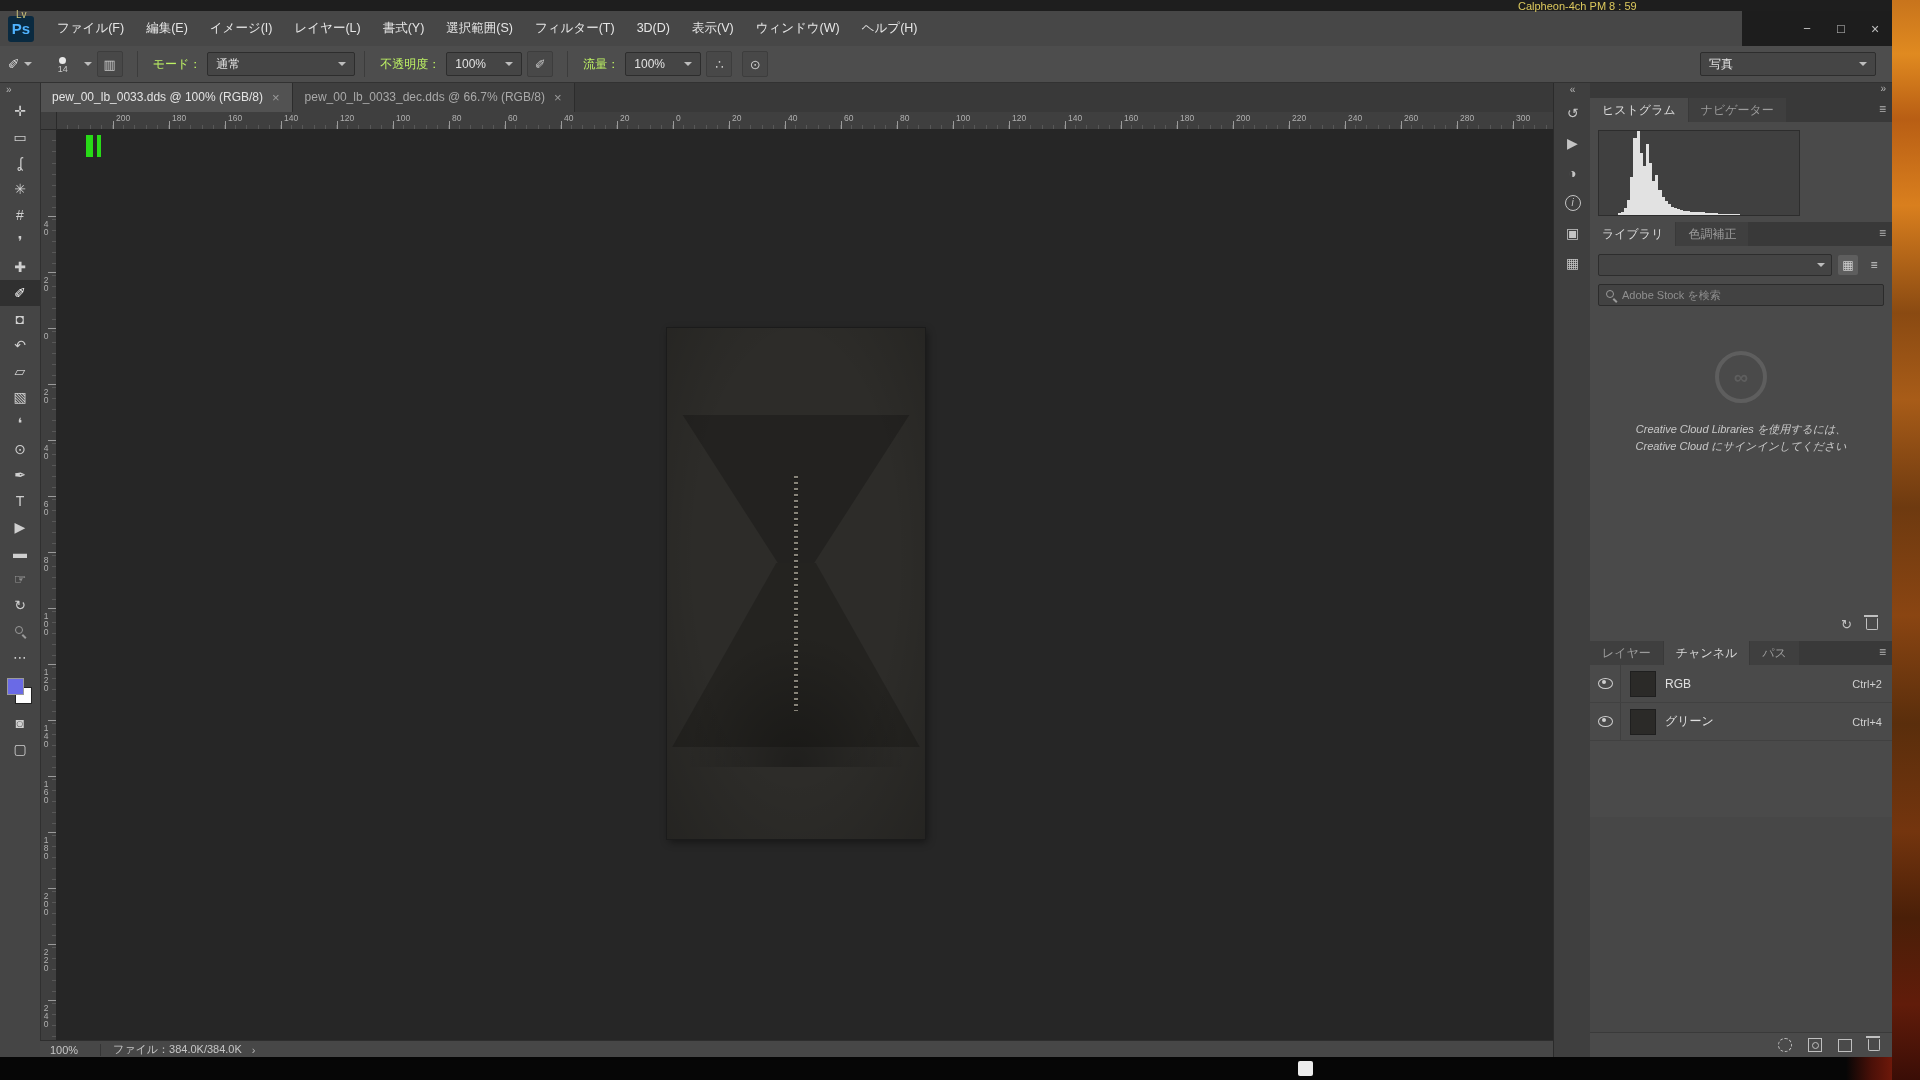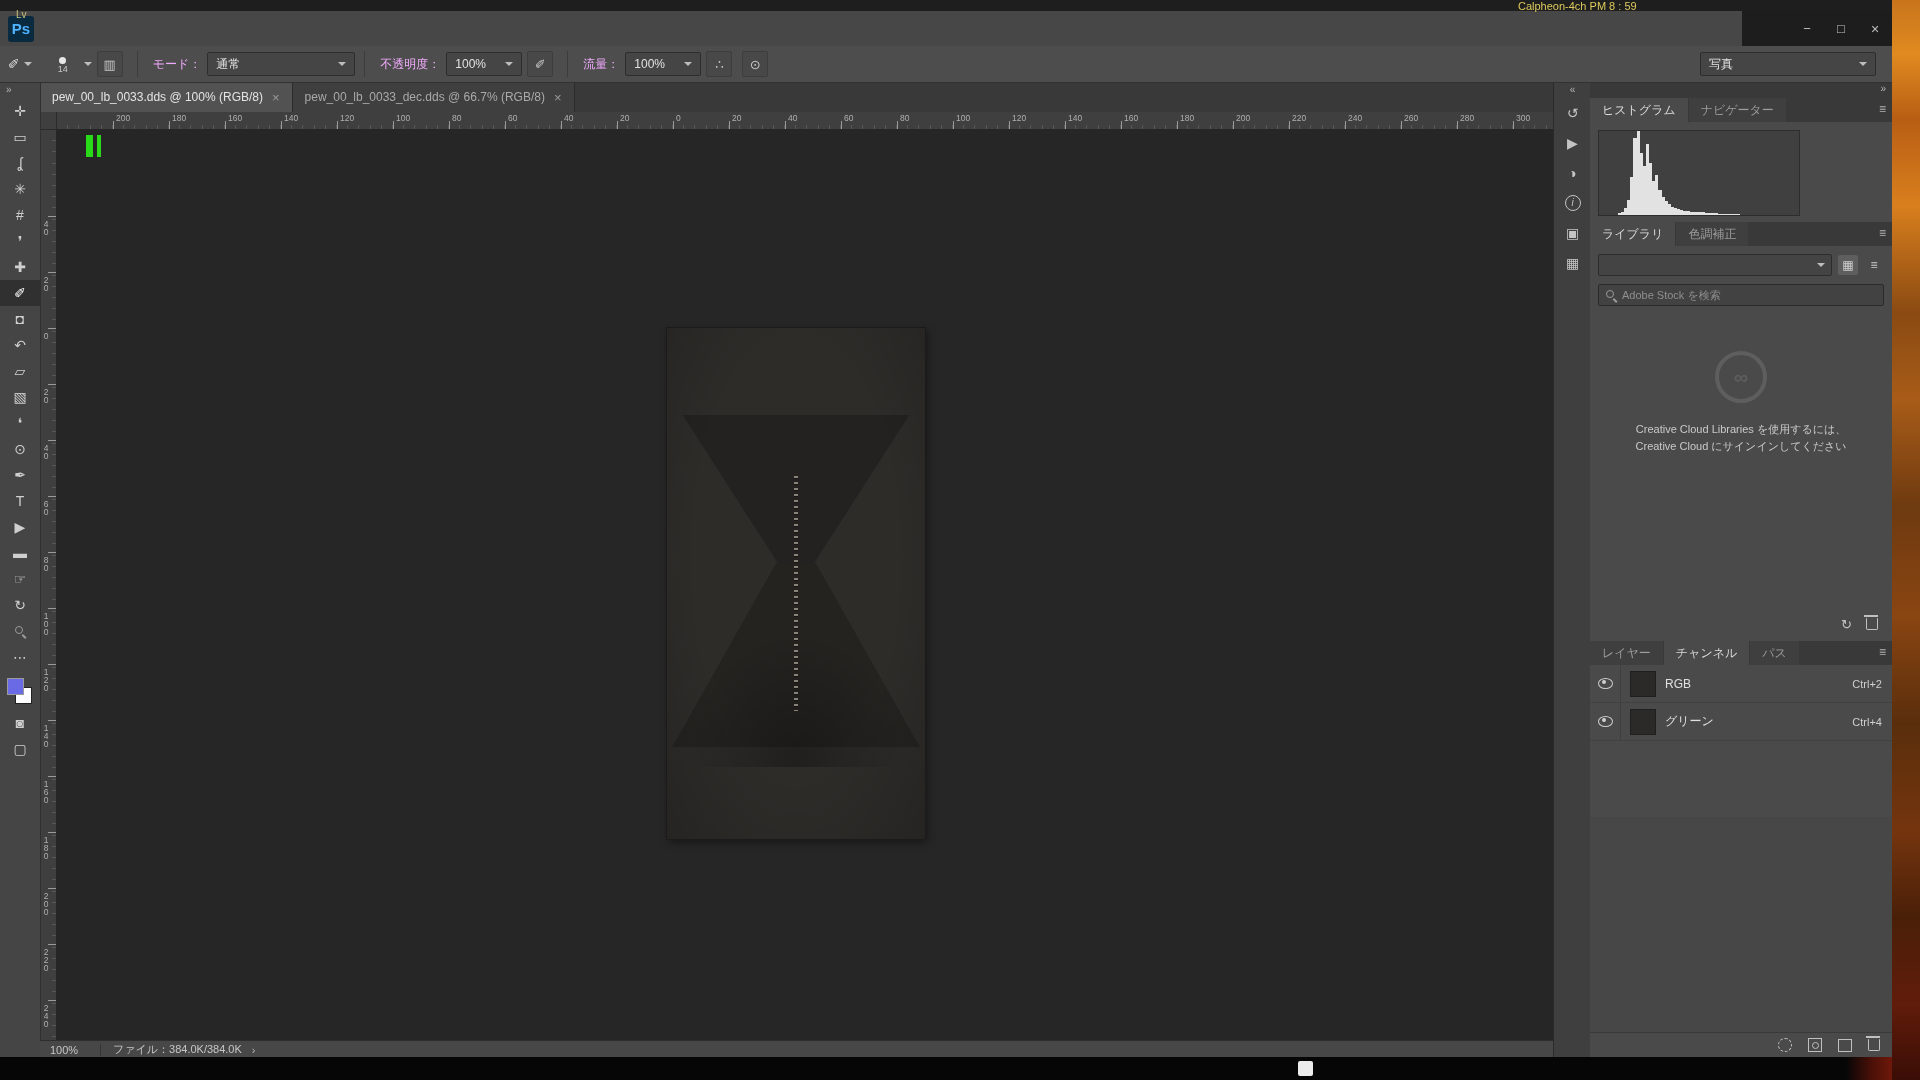--- a/index.html
+++ b/index.html
@@ -26,21 +26,21 @@
 
   
   .optionsbar{position:absolute;left:0;top:46px;width:1892px;height:36px;background:#4d4d4d;border-bottom:1px solid #323232;display:flex;align-items:center;z-index:20;}
   .tool-chip{display:flex;align-items:center;margin-left:8px;color:#ddd;font-size:14px;}
   .caret{margin-left:4px;width:0;height:0;border-left:4px solid transparent;border-right:4px solid transparent;border-top:4px solid #bdbdbd;display:inline-block;}
   .brush-preview{margin-left:14px;width:34px;text-align:center;color:#ccc;}
   .brush-dot{width:7px;height:7px;background:#e8e8e8;border-radius:50%;margin:2px auto 1px;}
   .brush-size{font-size:9px;line-height:9px;color:#c8c8c8;}
   .opt-icon{width:24px;height:24px;margin:0 5px;color:#c8c8c8;font-size:13px;display:flex;align-items:center;justify-content:center;border:1px solid #3d3d3d;border-radius:2px;background:#484848;}
   .sep{width:1px;height:26px;background:#3c3c3c;margin:0 9px;}
-  .opt-label{font-size:12px;color:#f0abfc;margin:0 6px;white-space:nowrap;}
+  .opt-label{font-size:12px;color:#bef264;margin:0 6px;white-space:nowrap;}
   .opt-select{height:22px;background:#454545;border:1px solid #2d2d2d;border-radius:2px;color:#e2e2e2;font-size:12px;padding:0 8px;display:flex;align-items:center;justify-content:space-between;}
   .opt-select.mode{width:130px;} .opt-select.small{width:58px;}
   .workspace{position:absolute;right:16px;top:6px;width:158px;height:22px;background:#454545;border:1px solid #2d2d2d;border-radius:2px;color:#e2e2e2;font-size:12px;padding:0 8px;display:flex;align-items:center;justify-content:space-between;}
 
   
   .tabbar{position:absolute;left:40px;top:82px;width:1513px;height:30px;background:#393939;display:flex;z-index:10;}
   .tab{height:30px;display:flex;align-items:center;padding:0 12px;font-size:12px;color:#a9a9a9;background:#3f3f3f;border-right:1px solid #2c2c2c;white-space:nowrap;}
   .tab.active{background:#525252;color:#e4e4e4;}
   .tab-close{margin-left:9px;color:#9a9a9a;font-size:13px;}
 
@@ -105,21 +105,21 @@
   .lib-row1{display:flex;align-items:center;padding:8px 8px 0 8px;gap:6px;}
   .lib-select{flex:1;height:20px;background:#444;border:1px solid #2d2d2d;border-radius:2px;display:flex;align-items:center;justify-content:flex-end;padding:0 6px;}
   .view-btn{width:20px;height:20px;display:flex;align-items:center;justify-content:center;color:#cfcfcf;font-size:12px;border-radius:2px;}
   .view-btn.active{background:#5e5e5e;}
   .lib-search{margin:8px 8px 0 8px;height:20px;background:#424242;border:1px solid #2b2b2b;border-radius:2px;display:flex;align-items:center;padding:0 7px;gap:6px;color:#8f8f8f;font-size:11px;}
   .mag{position:relative;width:10px;height:10px;display:inline-block;flex:none;}
   .mag::before{content:"";position:absolute;left:0;top:0;width:6px;height:6px;border:1.5px solid #9a9a9a;border-radius:50%;}
   .mag::after{content:"";position:absolute;left:7.5px;top:7.5px;width:4.5px;height:1.5px;background:#9a9a9a;transform:rotate(45deg);transform-origin:0 0;}
   .cc-wrap{position:absolute;left:0;right:0;top:105px;text-align:center;}
   .cc-circle{width:44px;height:44px;border-radius:50%;border:4px solid #5e5e5e;margin:0 auto 18px;display:flex;align-items:center;justify-content:center;color:#5e5e5e;font-size:20px;font-weight:bold;}
-  .cc-msg{width:230px;margin:0 auto;font-size:11px;line-height:1.55;color:#c9c9c9;text-align:center;}
+  .cc-msg{width:230px;margin:0 auto;font-size:11px;line-height:1.55;color:#c9c9c9;text-align:center;font-style:italic;}
   .lib-footer{position:absolute;left:0;right:0;bottom:6px;height:22px;display:flex;align-items:center;justify-content:flex-end;gap:14px;padding-right:14px;color:#c0c0c0;font-size:13px;}
   .trash{position:relative;display:inline-block;width:10px;height:11px;border:1px solid #c0c0c0;border-top:none;border-radius:1px 1px 2px 2px;}
   .trash::before{content:"";position:absolute;left:-3px;top:-3px;width:14px;height:1.5px;background:#c0c0c0;}
   .chan-row{height:37px;display:flex;align-items:center;border-bottom:1px solid #414141;background:#4a4a4a;}
   .eye-cell{width:30px;height:100%;display:flex;align-items:center;justify-content:center;border-right:1px solid #3f3f3f;}
   .eye{display:inline-block;width:13px;height:9px;border:1px solid #cfcfcf;border-radius:50%;position:relative;}
   .eye::after{content:"";position:absolute;left:3.2px;top:1.4px;width:4px;height:4px;background:#cfcfcf;border-radius:50%;}
   .thumb{width:24px;height:24px;background:#2b2a28;border:1px solid #1f1f1f;margin:0 9px;flex:none;}
   .chan-label{font-size:12px;color:#e0e0e0;}
   .chan-short{margin-left:auto;padding-right:10px;font-size:11px;color:#cfcfcf;}
@@ -140,20 +140,33 @@
 </head>
 <body>
 
 <div class="screen">
 
   <span class="lv">Lv</span>
   <span class="clock">Calpheon-4ch PM 8 : 59</span>
 
   <div class="menubar">
     <div class="ps-logo">Ps</div>
+    <div id="menu-items" style="display:flex;">
+        <span class="menu-item">ファイル(F)</span>
+        <span class="menu-item">編集(E)</span>
+        <span class="menu-item">イメージ(I)</span>
+        <span class="menu-item">レイヤー(L)</span>
+        <span class="menu-item">書式(Y)</span>
+        <span class="menu-item">選択範囲(S)</span>
+        <span class="menu-item">フィルター(T)</span>
+        <span class="menu-item">3D(D)</span>
+        <span class="menu-item">表示(V)</span>
+        <span class="menu-item">ウィンドウ(W)</span>
+        <span class="menu-item">ヘルプ(H)</span>
+      </div>
     <div class="win-dark">
       <span class="win-btn">−</span>
       <span class="win-btn">□</span>
       <span class="win-btn close">×</span>
     </div>
   </div>
 
   <div class="optionsbar">
     <div class="tool-chip">
       <span>✐</span>

